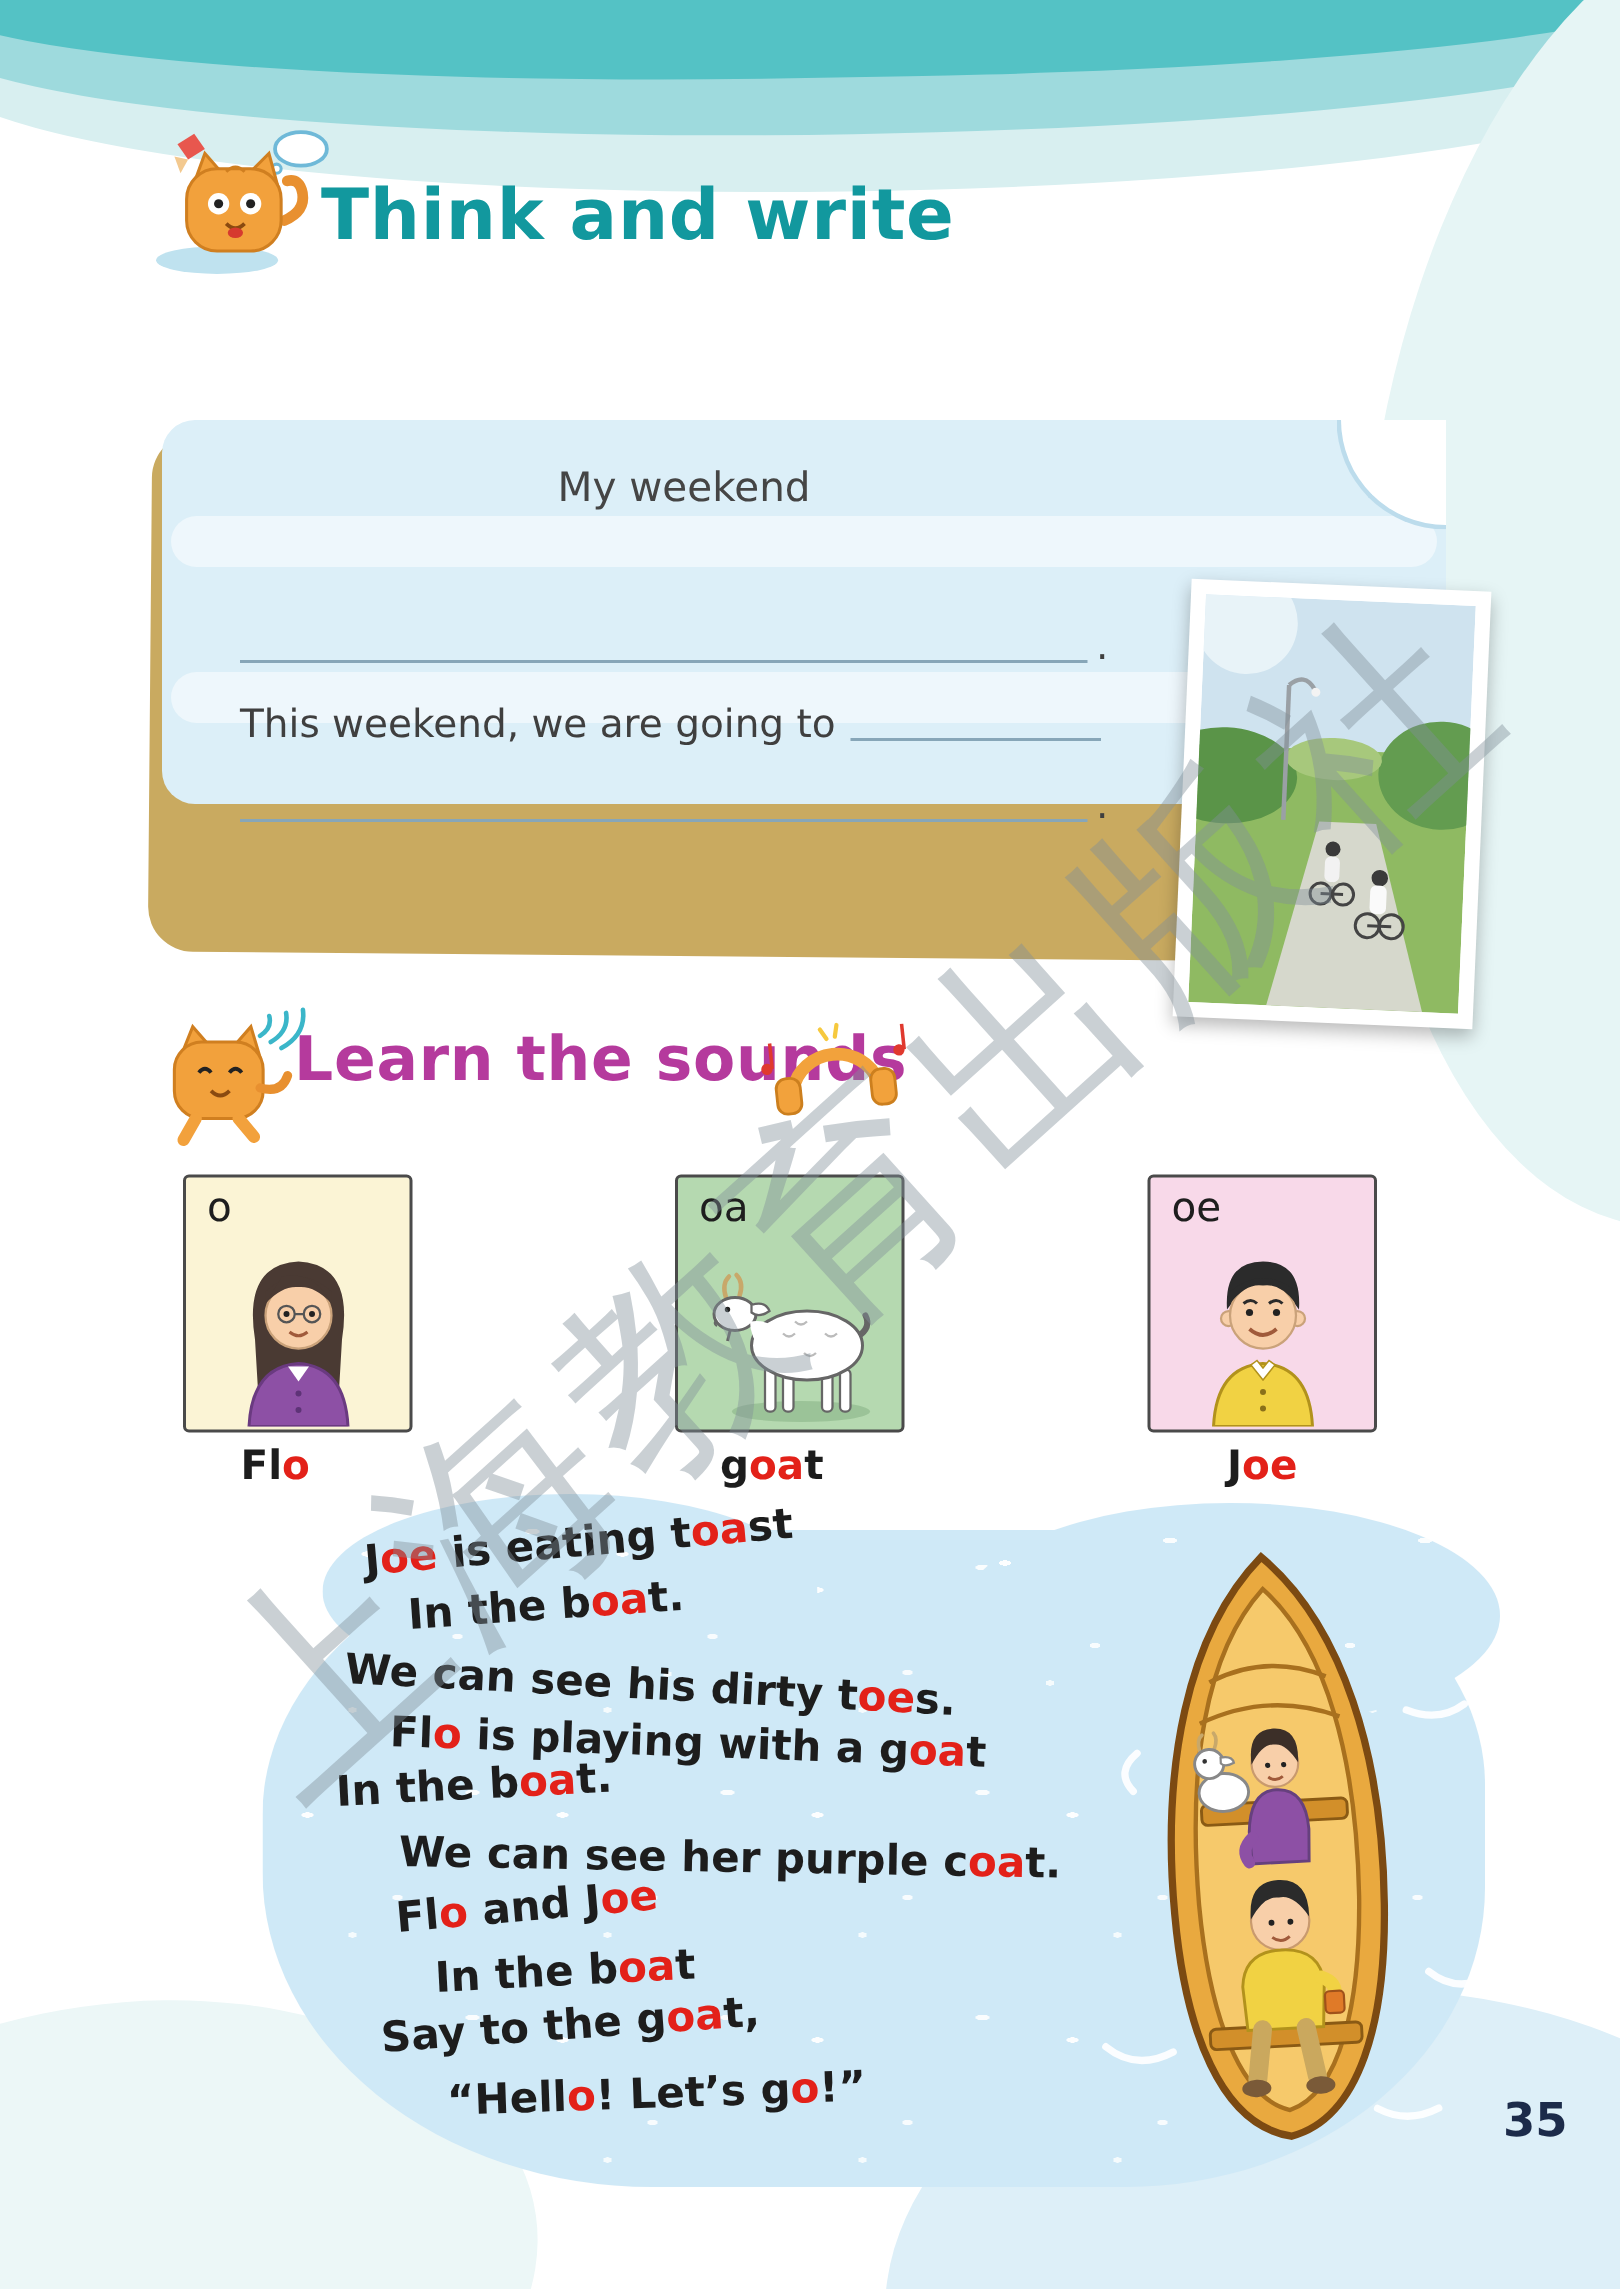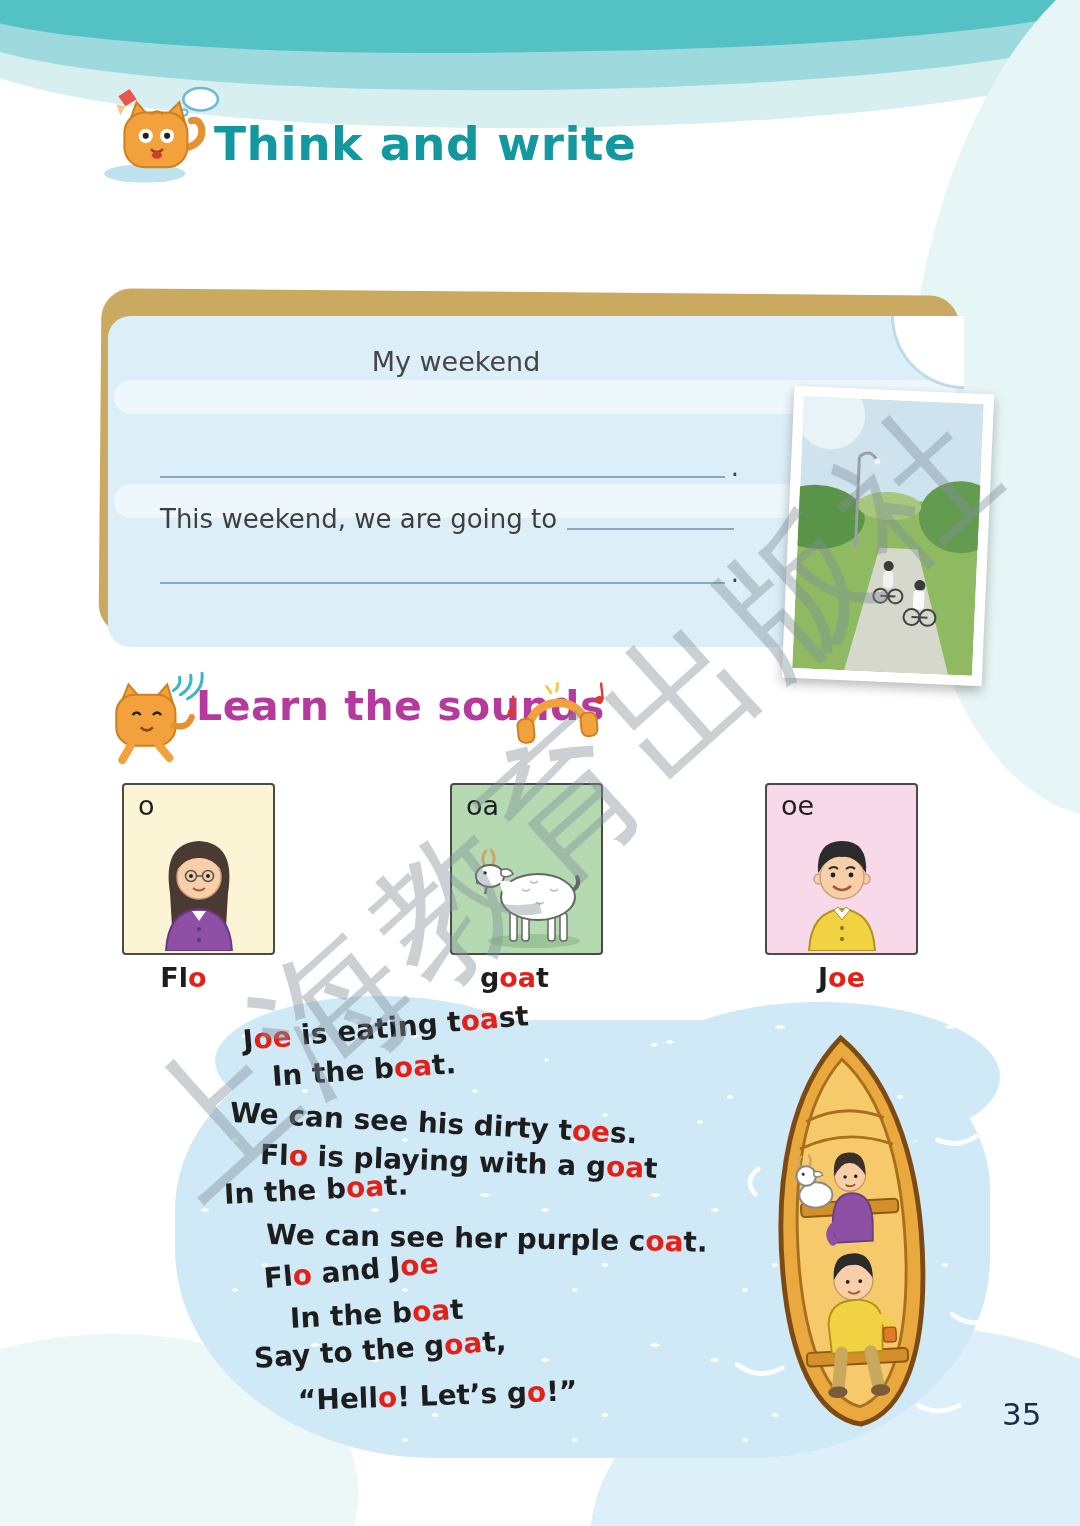--- a/index.html
+++ b/index.html
@@ -15,21 +15,21 @@
   .swoosh-bl{position:absolute;bottom:-170px;left:-200px;width:560px;height:360px;background:#ecf7f7;border-radius:50%;transform:rotate(-8deg);z-index:0;}
   .swoosh-br{position:absolute;bottom:-230px;right:-150px;width:640px;height:430px;background:#ddeff8;border-radius:50%;z-index:0;}
 
   
   .mascot1{position:absolute;left:100px;top:84px;width:122px;height:98px;z-index:2;}
   .tw-title{position:absolute;left:214px;top:116px;margin:0;font-size:47px;font-weight:700;color:#12989e;letter-spacing:.5px;z-index:2;}
   .question{position:absolute;left:110px;top:192px;width:930px;margin:0;font-size:29px;font-style:italic;font-weight:600;color:#3b3b3b;line-height:1.36;z-index:2;}
 
   
   .notepad-back{position:absolute;left:100px;top:292px;width:858px;height:346px;background:#c9aa60;border-radius:30px;transform:rotate(.5deg);z-index:1;}
-  .notepad{position:absolute;left:108px;top:280px;width:856px;height:331px;background:#dceff8;border-radius:22px;z-index:1;margin-top:36px;}
+  .notepad{position:absolute;left:108px;top:280px;width:856px;height:256px;background:#dceff8;border-radius:22px;z-index:1;}
   .stripe{position:absolute;left:6px;right:6px;height:34px;background:rgba(255,255,255,.5);border-radius:30px;}
   .s1{top:64px;} .s2{top:168px;}
   .curl{position:absolute;top:0;right:0;width:70px;height:70px;background:#fff;border-left:3px solid #bcdcec;border-bottom:3px solid #bcdcec;border-radius:0 0 0 100%;}
   .note-title{position:absolute;left:0;right:160px;top:30px;text-align:center;font-size:27px;color:#454545;}
   .note-line{position:absolute;left:52px;display:flex;align-items:flex-end;height:36px;font-size:26px;color:#3f3f3f;}
   .note-line .blank{flex:1;border-bottom:2px solid #87a6b8;margin:0 0 4px 10px;}
   .note-line .blank.full{margin-left:0;}
   .note-line .dot{margin:0 0 0 6px;}
   .l1{top:86px;right:230px;} .l2{top:130px;right:225px;} .l3{top:182px;right:230px;} .l4{top:236px;right:225px;}
 
@@ -75,21 +75,21 @@
   .pl6{left:266px;top:1218px;transform:rotate(1deg);}
   .pl7{left:264px;top:1262px;transform:rotate(-5deg);}
   .pl8{left:290px;top:1302px;transform:rotate(-3deg);}
   .pl9{left:254px;top:1342px;transform:rotate(-4deg);}
   .pl10{left:298px;top:1384px;transform:rotate(-2deg);}
   .boat{position:absolute;left:705px;top:1030px;width:292px;height:408px;transform:rotate(-3deg);z-index:2;}
   .boat svg{width:100%;height:100%;}
 
   
   .watermark{position:absolute;left:10px;top:700px;width:1120px;transform:rotate(-42deg);font-size:148px;letter-spacing:8px;white-space:nowrap;color:rgba(128,143,153,.42);font-family:"DejaVu Serif", serif;z-index:6;pointer-events:none;text-align:center;}
-  .page-number{position:absolute;left:1002px;top:1396px;font-size:31px;font-weight:400;color:#1c2b4a;z-index:2;}
+  .page-number{position:absolute;left:1002px;top:1396px;font-size:31px;font-weight:700;color:#1c2b4a;z-index:2;}
 </style>
 </head>
 <body>
 
 <div class="page">
 
   <div class="band band-pale"></div>
   <div class="band band-mid"></div>
   <div class="band band-strong"></div>
   <div class="swoosh-right"></div>

